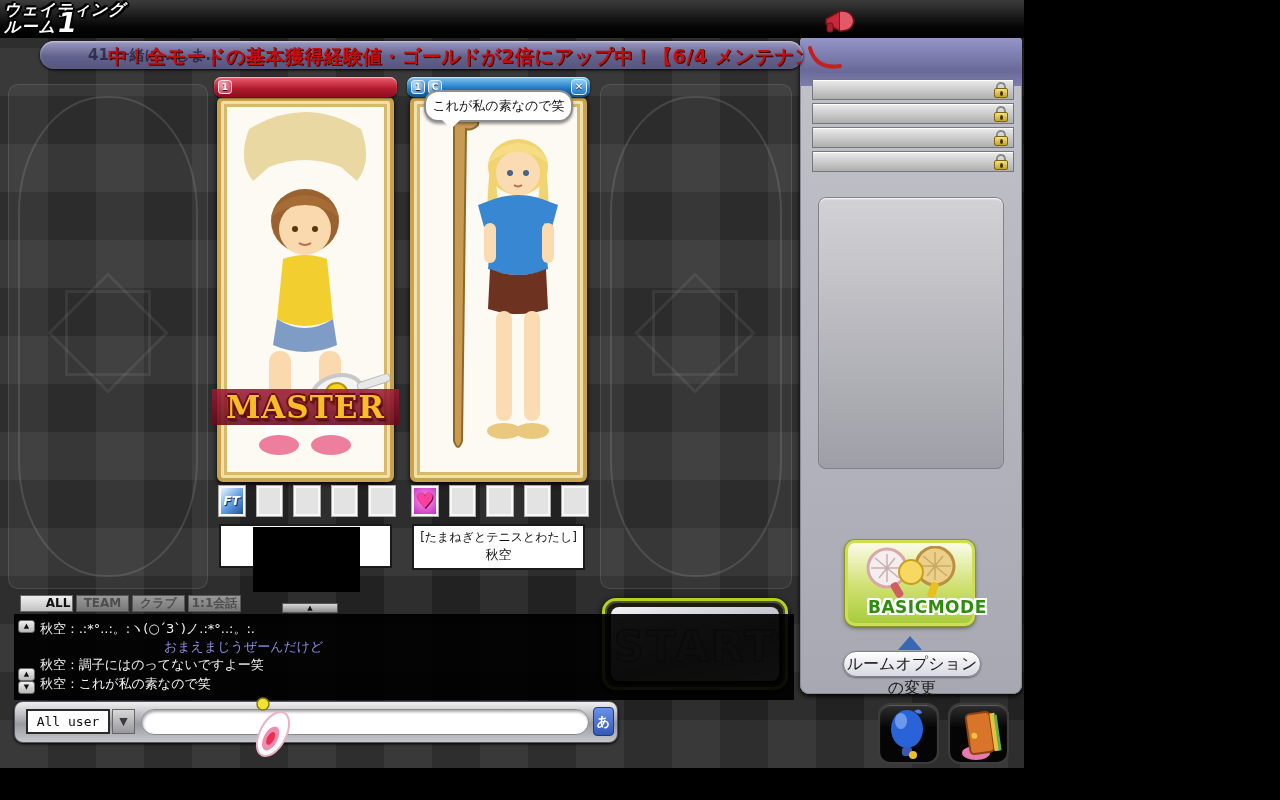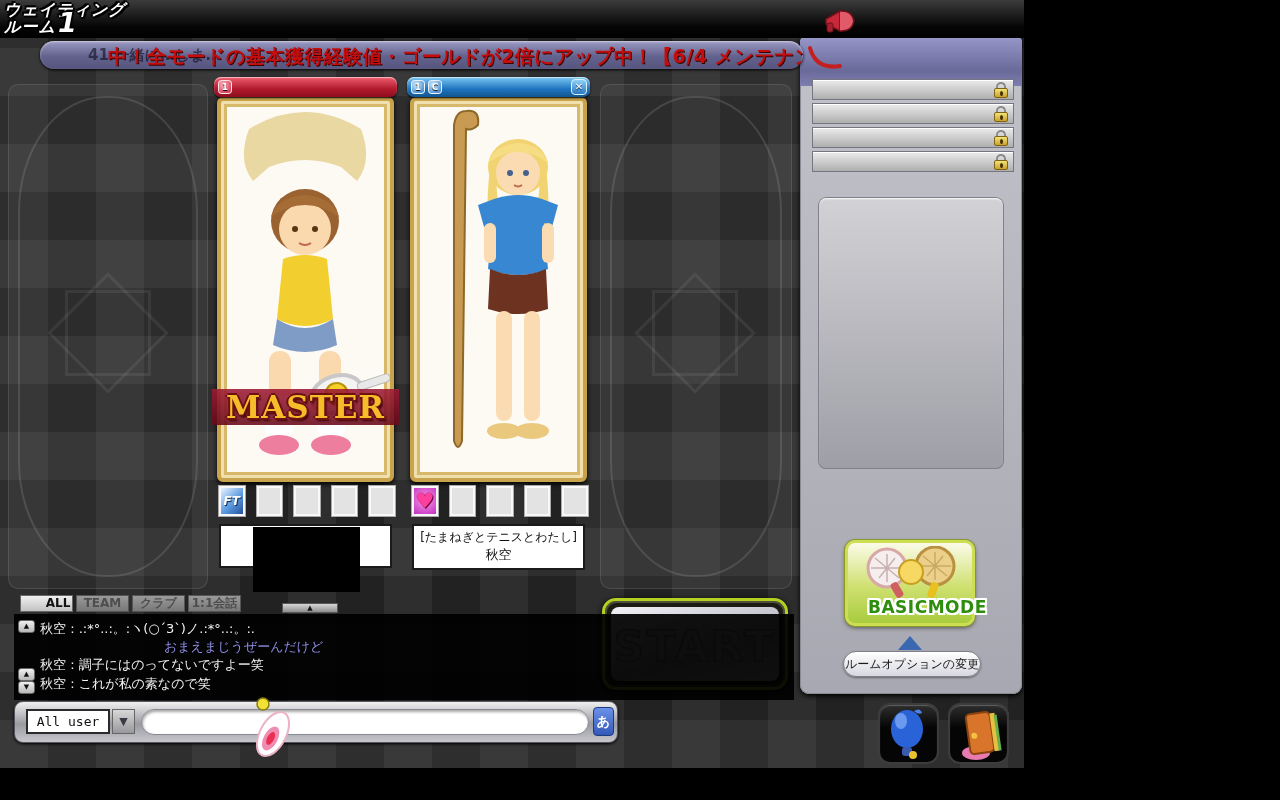--- a/index.html
+++ b/index.html
@@ -141,21 +141,21 @@
   .mode-card { left:845px; top:540px; width:130px; height:86px; z-index:4; border-radius:10px;
     background:linear-gradient(180deg,#fbfbe8,#cfe070 55%,#a8cc3e); border:3px solid #cede52;
     box-shadow:0 0 0 1px #88982a, 0 2px 4px rgba(0,0,0,.5); text-align:center; cursor:pointer; }
   .mode-text { position:absolute; left:0; right:0; bottom:6px; font-weight:bold; font-size:17px;
     letter-spacing:.5px; color:#2e8c0e;
     text-shadow:-2px 0 #fff,2px 0 #fff,0 -2px #fff,0 2px #fff,2px 2px #fff,-2px -2px #fff,2px -2px #fff,-2px 2px #fff;padding-left:20px; }
   .mode-tri { left:898px; top:624px; width:0; height:0; z-index:3;
     border:12px solid transparent; border-bottom:14px solid #3a68b0; }
   .option-btn { left:843px; top:651px; width:138px; height:26px; z-index:4; border-radius:13px;
     background:linear-gradient(180deg,#ffffff,#d8d8e2); border:1px solid #80808a;
-    font-size:12px; color:#1a1a1a; text-align:center; line-height:24px; cursor:pointer;
+    font-size:16px; color:#1a1a1a; text-align:center; line-height:24px; cursor:pointer;
     box-shadow:0 1px 2px rgba(0,0,0,.4); }
 
   
   .start-btn { left:602px; top:598px; width:186px; height:92px; z-index:4; border-radius:14px;
     background:#1c1c14; border:3px solid #b6d022;
     box-shadow:inset 0 0 0 2px #50503a, 0 2px 6px #000; cursor:pointer; }
   .start-inner { position:absolute; inset:6px; border-radius:8px;
     background:linear-gradient(165deg,#f2f2f6 0%,#c2c2cc 45%,#a8a8b4 60%,#d6d6de 100%);
     text-align:center; }
   .start-text { font-weight:bold; font-size:42px; letter-spacing:3px; line-height:80px;
@@ -308,20 +308,21 @@
       <path d="M128 98 L144 104 L138 126 L126 120 Z" fill="#3887d2"></path>
       <rect x="70" y="122" width="12" height="40" rx="6" fill="#fbdcb2"></rect>
       <rect x="128" y="122" width="12" height="40" rx="6" fill="#fbdcb2"></rect>
       <path d="M76 168 Q104 180 132 168 L134 208 Q104 218 74 208 Z" fill="#6e3220"></path>
       <rect x="82" y="210" width="16" height="110" rx="8" fill="#fbdcb2"></rect>
       <rect x="110" y="210" width="16" height="110" rx="8" fill="#fbdcb2"></rect>
       <ellipse cx="90" cy="330" rx="17" ry="8" fill="#eac87e"></ellipse>
       <ellipse cx="118" cy="330" rx="17" ry="8" fill="#eac87e"></ellipse>
     </svg>
   </div>
+  <div class="abs tooltip">これが私の素なので笑</div>
   <div class="abs slotrow" style="left:412px">
     <div class="slot slot-heart"><span>♥</span></div>
     <div class="slot"></div>
     <div class="slot"></div>
     <div class="slot"></div>
     <div class="slot"></div>
   </div>
   <div class="abs nameplate" style="left:412px;height:46px;padding-top:3px">
     <div style="font-size:12px">[たまねぎとテニスとわたし]</div>
     <div style="font-size:13px">秋空</div>

